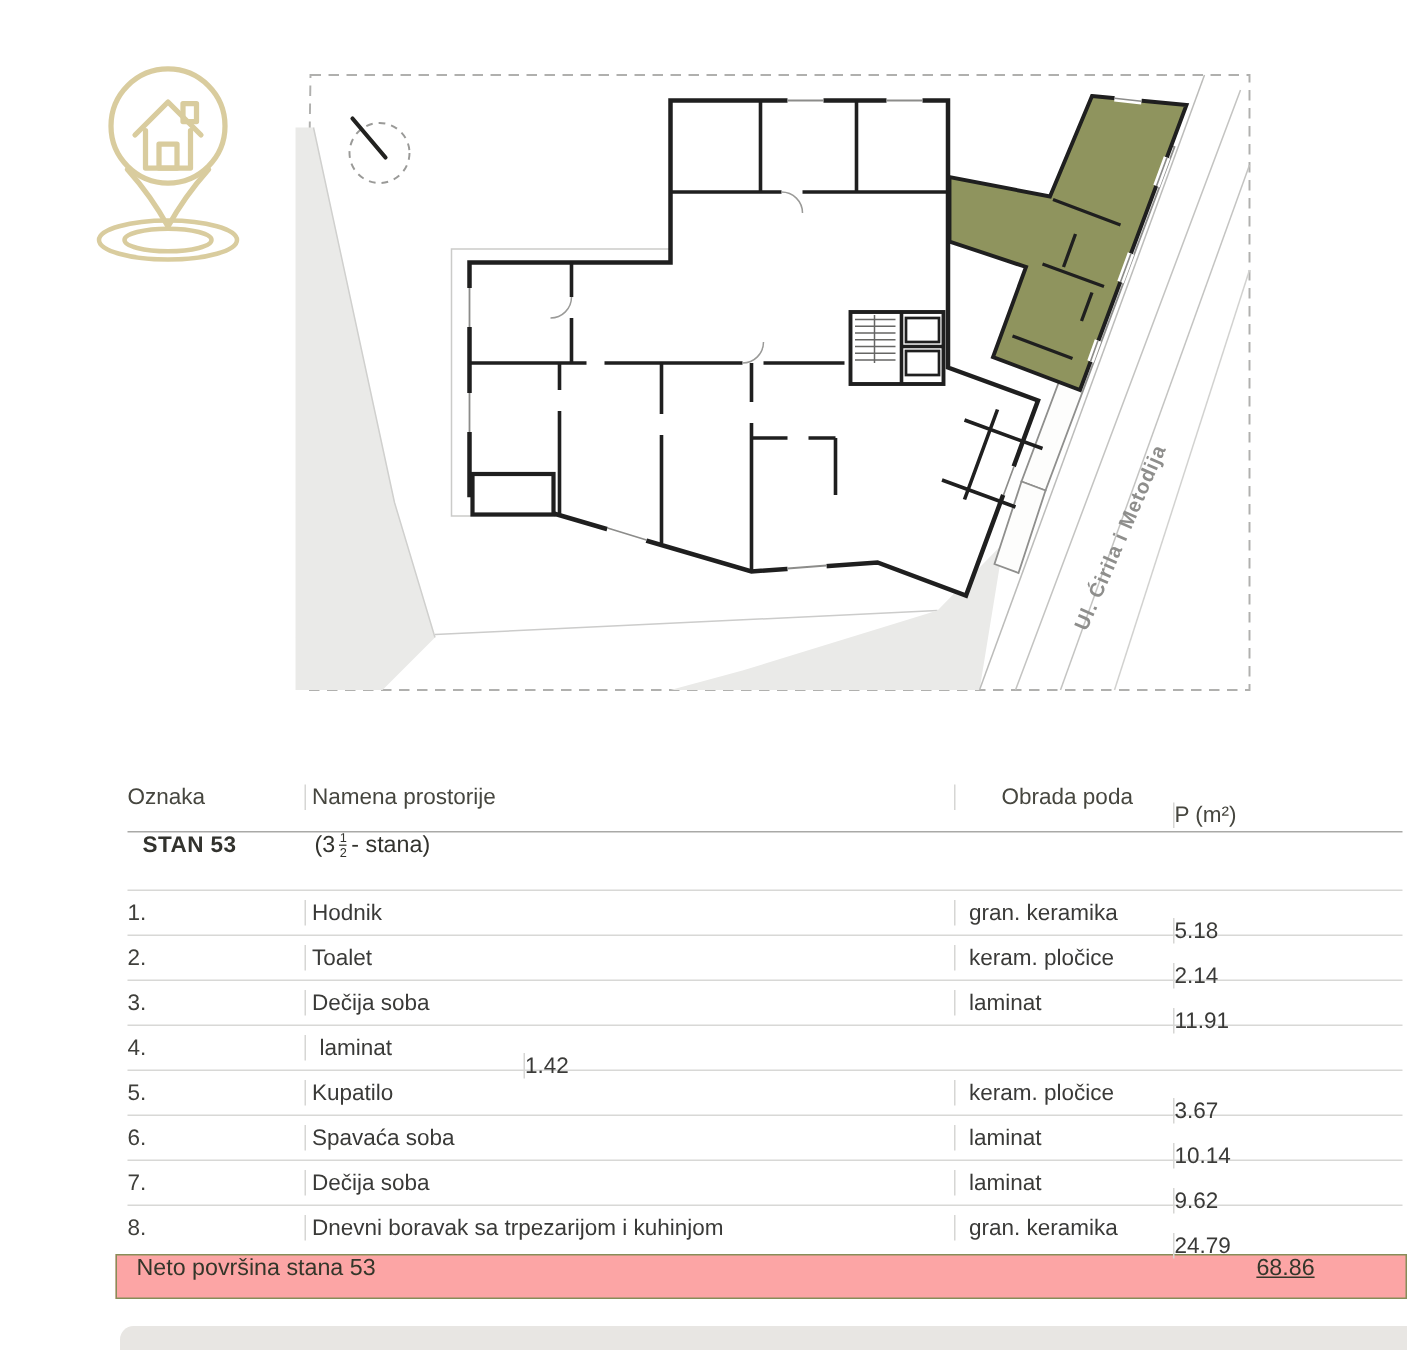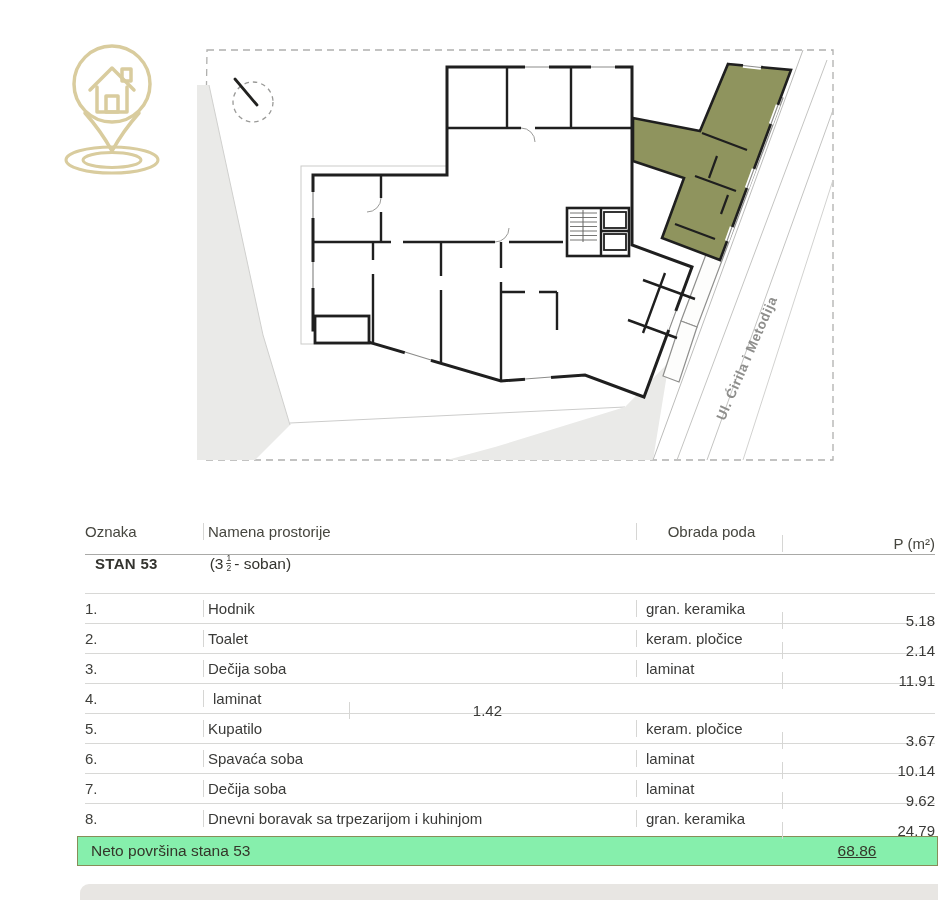--- a/index.html
+++ b/index.html
@@ -8,33 +8,33 @@
   
   .logo{position:absolute;left:60px;top:38px;width:110px;height:142px;}
   
   .plan{position:absolute;left:195px;top:30px;width:660px;height:440px;}
   
   .table{position:absolute;left:85px;top:508px;width:850px;font-size:15px;}
   .thead{display:flex;height:46px;align-items:center;border-bottom:1px solid #a9a9a7;color:#46463f;}
   .c1{width:118px;box-sizing:border-box;text-align:left;}
   .c2{width:433px;box-sizing:border-box;padding-left:4px;}
   .c3{width:146px;box-sizing:border-box;padding-left:9px;}
-  .c4{width:153px;box-sizing:border-box;text-align:right;margin-top:24px;}
+  .c4{width:153px;box-sizing:border-box;text-align:left;margin-top:24px;}
   .thead .c2,.thead .c3,.thead .c4,.row .c2,.row .c3,.row .c4{border-left:1px solid #d6d6d4;}
   .thead .c3{padding-left:4px;text-align:center;}
   .group-row{display:flex;align-items:flex-start;height:38px;color:#33332e;}
   .group-label{font-weight:bold;padding-left:10px;letter-spacing:.3px;}
   .group-sub{margin-left:52px;font-size:15.5px;display:inline-flex;align-items:center;}
   .frac{display:inline-flex;flex-direction:column;font-size:8.5px;line-height:1;text-align:center;
         margin:0 3px;transform:translateY(-1px);}
   .frac .den{border-top:1px solid #55554f;}
   .rows .row{display:flex;align-items:center;height:29px;border-top:1px solid #d8d8d6;}
   .row .c1{color:#3f3f3b;}
-  .total-bar{display:flex;align-items:center;height:30px;margin-top:3px;margin-left:-8px;
-             width:calc(100% + 11px);box-sizing:border-box;background:#86efac;border:1px solid #878d58;
+  .total-bar{display:flex;height:30px;margin-top:3px;margin-left:-8px;
+             width:calc(100% + 11px);box-sizing:border-box;background:#fca5a5;border:1px solid #878d58;
              color:#34362a;font-size:15.5px;}
   .total-label{padding-left:13px;flex:1;}
   .total-value{width:160px;text-align:center;text-decoration:underline;}
   .bottom-strip{position:absolute;left:80px;right:0;top:884px;height:16px;background:#e8e6e3;
                 border-radius:9px 0 0 0;}
 </style>
 </head>
 <body>
 
 <div class="screen">
@@ -124,21 +124,21 @@
     </div>
 
     <div class="group-row">
       <span class="group-label">STAN 53</span>
       <span class="group-sub">
         <span>(3</span>
         <span class="frac">
           <span class="num">1</span>
           <span class="den">2</span>
         </span>
-        <span>- soban)</span>
+        <span>- stana)</span>
       </span>
     </div>
 
     <div class="rows">
       <div class="row">
         <div class="c1">1.</div>
         <div class="c2">Hodnik</div>
         <div class="c3">gran. keramika</div>
         <div class="c4">5.18</div>
       </div>

